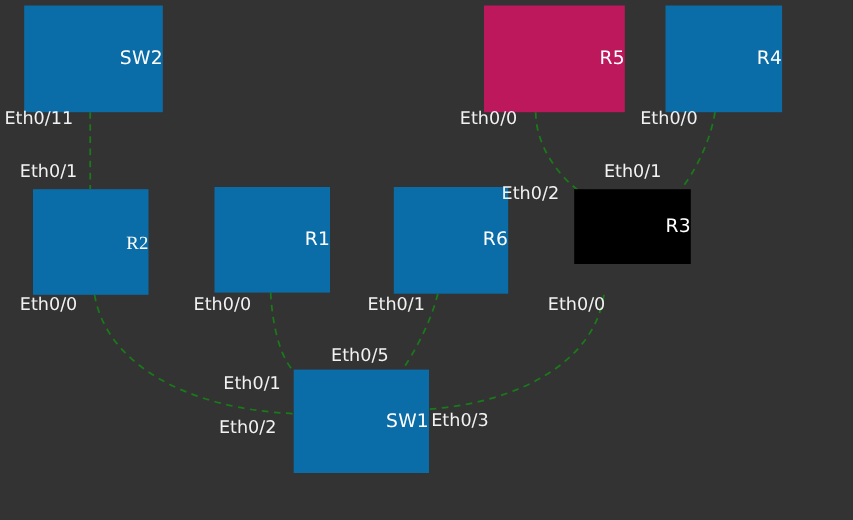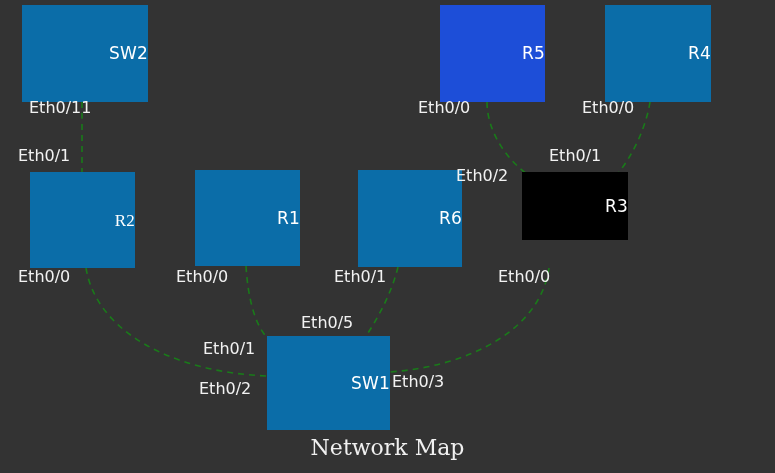--- a/index.html
+++ b/index.html
@@ -73,21 +73,21 @@
       <path d="M 86 268 C 96 330, 170 372, 267 376" fill="none" stroke="#1a7a1a" stroke-width="1.6" stroke-dasharray="6 5"></path>
       <path d="M 246 266 C 248 300, 256 330, 271 341" fill="none" stroke="#1a7a1a" stroke-width="1.6" stroke-dasharray="6 5"></path>
       <path d="M 398 267 C 392 292, 378 318, 366 336" fill="none" stroke="#1a7a1a" stroke-width="1.6" stroke-dasharray="6 5"></path>
       <path d="M 549 268 C 540 330, 470 366, 390 372" fill="none" stroke="#1a7a1a" stroke-width="1.6" stroke-dasharray="6 5"></path>
     </svg>
 
   <div id="node-layer">
       <div class="node" style="left: 22px; top: 5px; width: 126px; height: 97px; background: rgb(11, 109, 168);">
         <span class="node-label" style="color: rgb(255, 255, 255);">SW2</span>
       </div>
-      <div class="node" style="left: 440px; top: 5px; width: 105px; height: 97px; background: #1d4ed8;">
+      <div class="node" style="left: 440px; top: 5px; width: 128px; height: 97px; background: #be185d;">
         <span class="node-label" style="color: rgb(255, 255, 255);">R5</span>
       </div>
       <div class="node" style="left: 605px; top: 5px; width: 106px; height: 97px; background: rgb(11, 109, 168);">
         <span class="node-label" style="color: rgb(255, 255, 255); margin-left: 32px;">R4</span>
       </div>
       <div class="node" style="left: 30px; top: 172px; width: 105px; height: 96px; background: rgb(11, 109, 168);">
         <span class="node-label" style="color: rgb(255, 255, 255); font-family: Liberation Serif, serif;">R2</span>
       </div>
       <div class="node" style="left: 195px; top: 170px; width: 105px; height: 96px; background: rgb(11, 109, 168);">
         <span class="node-label" style="color: rgb(255, 255, 255);">R1</span>
@@ -97,31 +97,30 @@
       </div>
       <div class="node" style="left: 522px; top: 172px; width: 106px; height: 68px; background: #000000;">
         <span class="node-label" style="color: rgb(255, 255, 255);">R3</span>
       </div>
       <div class="node" style="left: 267px; top: 336px; width: 123px; height: 94px; background: rgb(11, 109, 168);">
         <span class="node-label" style="color: rgb(255, 255, 255);">SW1</span>
       </div>
     </div>
 
   <div id="label-layer">
-      <span class="port-label" style="left: 4px; top: 100px; color: rgb(242, 242, 242); margin-left: 25px;">Eth0/11</span>
+      <span class="port-label" style="left: 4px; top: 100px; color: rgb(242, 242, 242);">Eth0/11</span>
       <span class="port-label" style="left: 18px; top: 148px; color: rgb(242, 242, 242);">Eth0/1</span>
       <span class="port-label" style="left: 418px; top: 100px; color: rgb(242, 242, 242);">Eth0/0</span>
       <span class="port-label" style="left: 582px; top: 100px; color: rgb(242, 242, 242);">Eth0/0</span>
       <span class="port-label" style="left: 549px; top: 148px; color: rgb(242, 242, 242);">Eth0/1</span>
       <span class="port-label" style="left: 456px; top: 168px; color: rgb(242, 242, 242);">Eth0/2</span>
       <span class="port-label" style="left: 18px; top: 269px; color: rgb(242, 242, 242);">Eth0/0</span>
       <span class="port-label" style="left: 176px; top: 269px; color: rgb(242, 242, 242);">Eth0/0</span>
       <span class="port-label" style="left: 334px; top: 269px; color: rgb(242, 242, 242);">Eth0/1</span>
       <span class="port-label" style="left: 498px; top: 269px; color: rgb(242, 242, 242);">Eth0/0</span>
       <span class="port-label" style="left: 301px; top: 315px; color: rgb(242, 242, 242);">Eth0/5</span>
       <span class="port-label" style="left: 203px; top: 341px; color: rgb(242, 242, 242);">Eth0/1</span>
       <span class="port-label" style="left: 199px; top: 381px; color: rgb(242, 242, 242);">Eth0/2</span>
       <span class="port-label" style="left: 392px; top: 374px; color: rgb(242, 242, 242);">Eth0/3</span>
     </div>
 
-  <div id="map-title" style="top: 437px; color: rgb(240, 240, 240);">Network Map</div>
 
 </div>
 
 </body></html>

